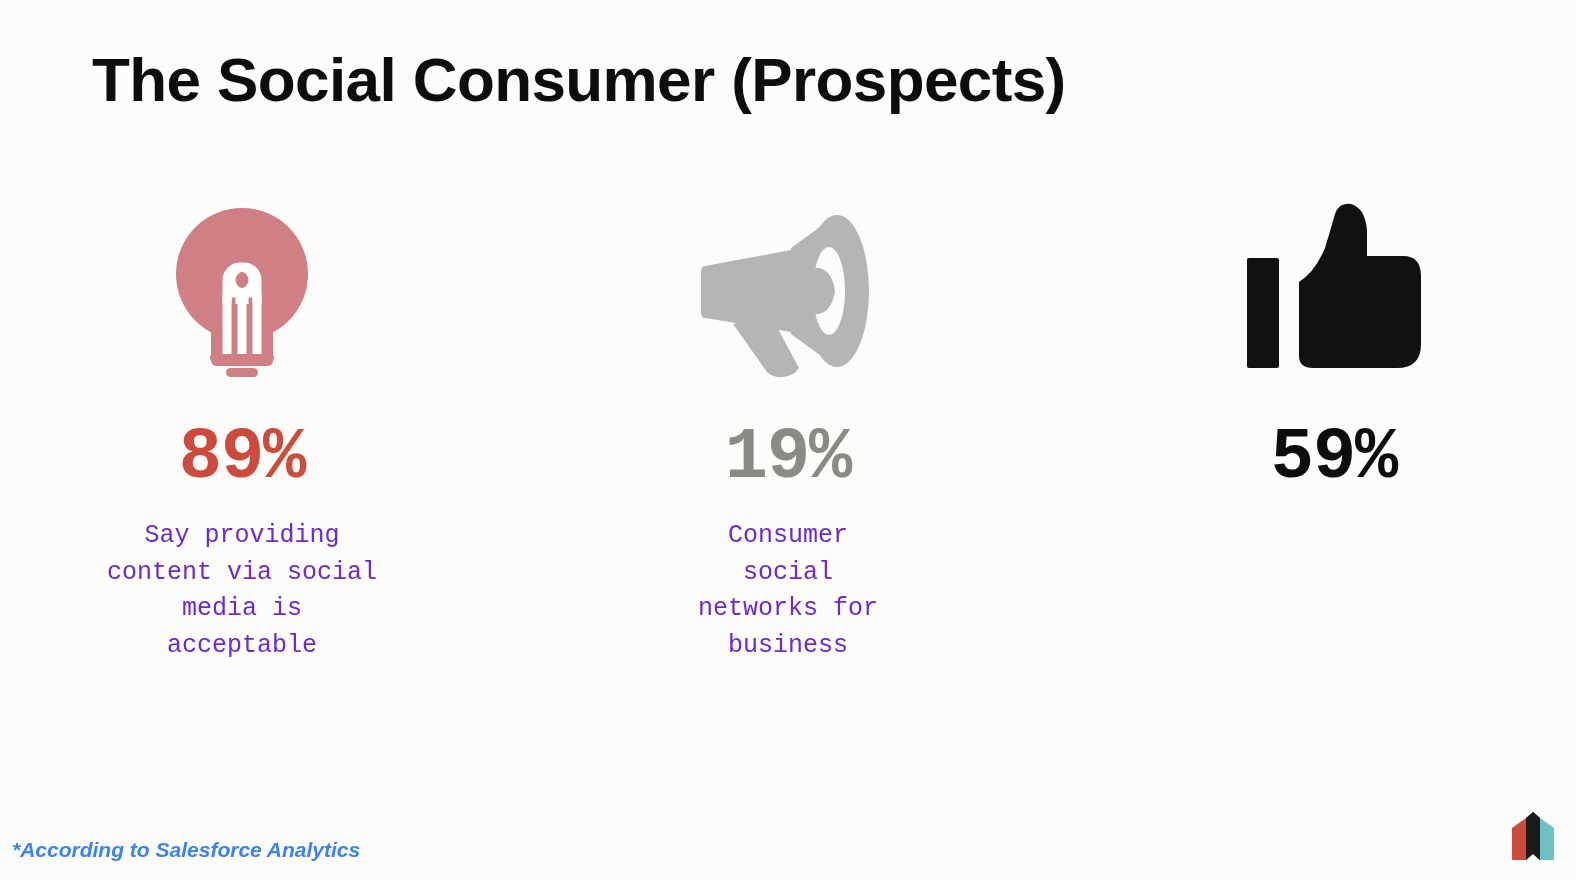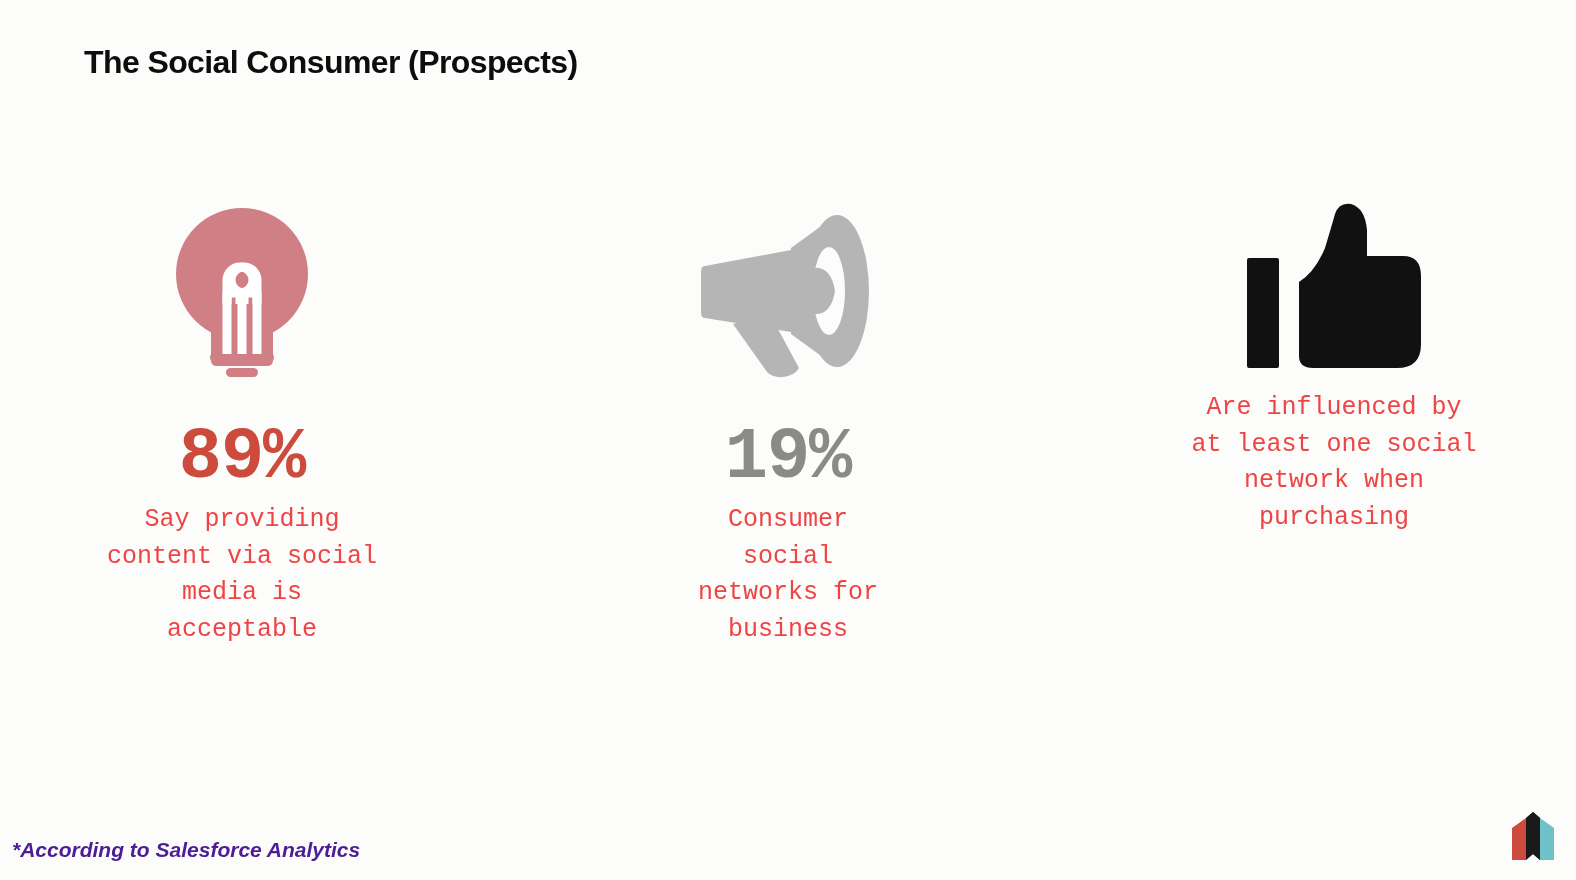--- a/index.html
+++ b/index.html
@@ -18,23 +18,23 @@
 
   #slide {
     position: absolute;
     inset: 0;
     background: #fcfcfb;
   }
 
   
   #slide-title {
     position: absolute;
-    left: 84px;
+    left: 92px;
     top: 44px;
-    font-size: 32px;
+    font-size: 62px;
     font-weight: bold;
     color: #0d0d0d;
     letter-spacing: -0.6px;
     white-space: nowrap;
     line-height: 1.15;
   }
 
   
   #stats-row {
     position: absolute;
@@ -64,43 +64,43 @@
 
   .stat-value {
     font-size: 72px;
     font-weight: bold;
     line-height: 1;
     letter-spacing: -1px;
     margin-top: 40px;
   }
 
   .stat-caption {
-    margin-top: 8px;
+    margin-top: 24px;
     font-size: 25px;
     line-height: 1.46;
-    color: #ef4444;
+    color: #6d28d9;
     text-align: center;
     max-width: 300px;
   }
 
   
   .col-1 .stat-caption { max-width: 278px; }
   .col-2 .stat-caption { max-width: 196px; }
   .col-3 .stat-caption { max-width: 282px; }
   .col-4 .stat-caption { max-width: 290px; }
 
   
   #footnote {
     position: absolute;
     left: 12px;
     bottom: 18px;
     font-size: 21px;
     font-style: italic;
     font-weight: bold;
-    color: #4c1d95;
+    color: #3b82f6;
   }
 
   
   #brand-logo {
     position: absolute;
     right: 14px;
     bottom: 14px;
     width: 58px;
     height: 54px;
   }
@@ -179,21 +179,21 @@
                      L162 60
                      Q180 60 180 80
                      L180 148
                      Q180 172 156 172
                      L72 172
                      Q58 172 58 160
                      Z"></path>
           </g>
         </svg>
       </div>
-      <div class="stat-caption">Are influenced by at least one social network when purchasing</div>
+      <div class="stat-value" style="color:#0d0d0d">59%</div>
     </div>
 
   </div>
 
   <div id="footnote">*According to Salesforce Analytics</div>
 
   <svg id="brand-logo" viewBox="0 0 58 54">
     <polygon points="8,16 22,6 22,48 8,48" fill="#cc4b3c"></polygon>
     <polygon points="22,6 29,0 29,42 22,48" fill="#cc4b3c"></polygon>
     <polygon points="29,0 36,6 36,48 29,42" fill="#1a1a1a"></polygon>

